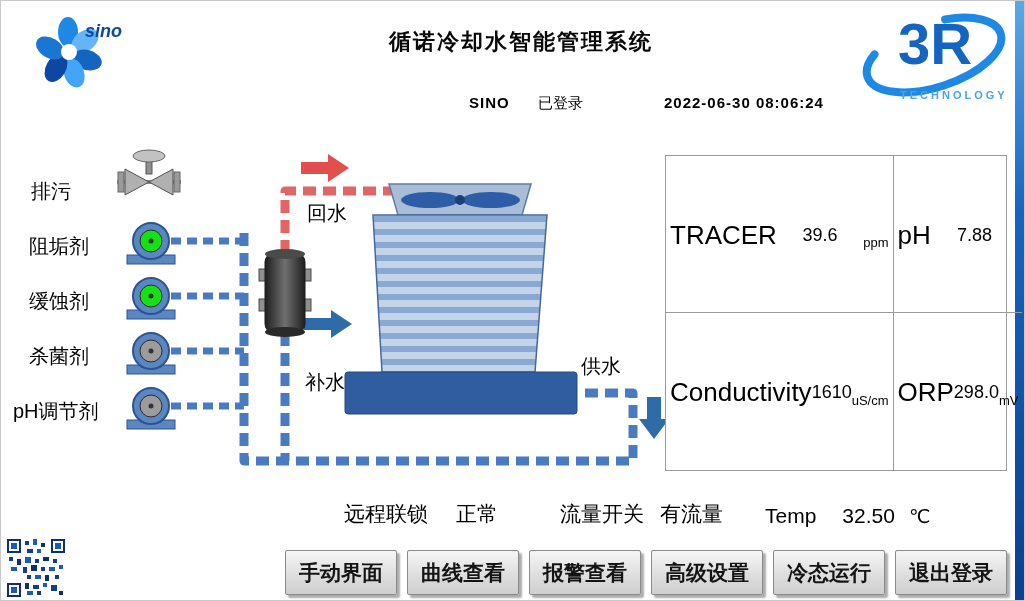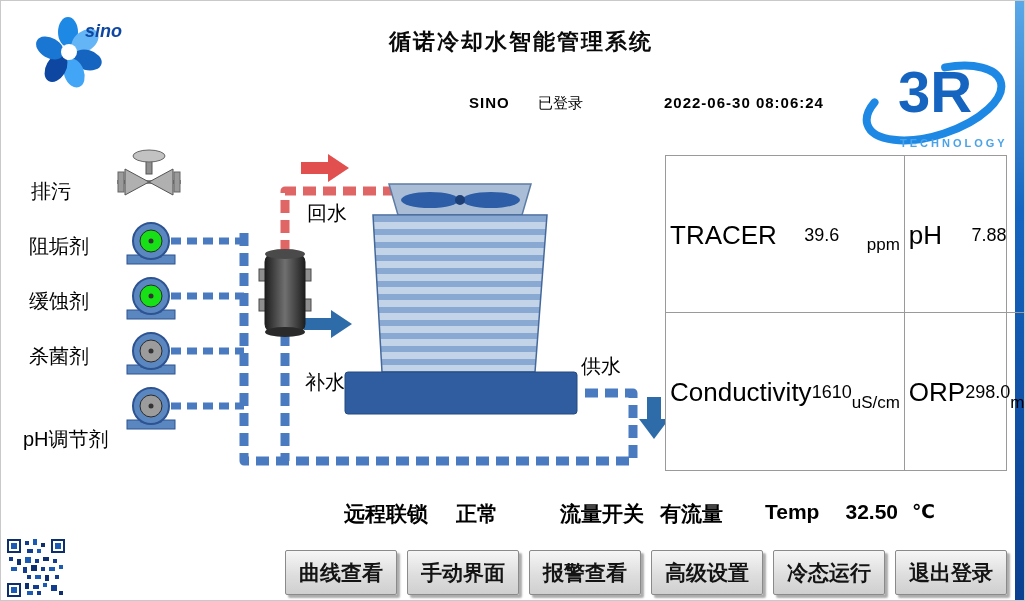--- a/index.html
+++ b/index.html
@@ -10,43 +10,43 @@
   
   .main-title{position:absolute;top:26px;left:250px;width:540px;text-align:center;
     font-size:22px;font-weight:700;color:#0a0a0a;letter-spacing:2px;}
   .login-user{position:absolute;top:93px;left:468px;font-size:15px;font-weight:700;color:#000;letter-spacing:1px;}
   .login-status{position:absolute;top:93px;left:537px;font-size:15px;color:#000;}
   .login-datetime{position:absolute;top:93px;left:663px;font-size:15px;font-weight:700;color:#000;letter-spacing:1px;}
   
   .sino-logo{position:absolute;left:22px;top:4px;width:112px;height:90px;}
   .sino-text{position:absolute;left:62px;top:16px;font-size:18px;font-weight:700;font-style:italic;color:#0d47a1;}
   
-  .r3-logo{position:absolute;right:16px;top:2px;width:152px;height:112px;margin-top:48px;}
+  .r3-logo{position:absolute;right:16px;top:2px;width:152px;height:112px;}
   .r3-text{position:absolute;left:42px;top:12px;font-size:58px;font-weight:800;color:#1565c0;line-height:1;}
   .r3-sub{position:absolute;left:44px;top:86px;font-size:11px;font-weight:700;letter-spacing:3px;color:#4aa3e8;}
   .edge-strip{position:absolute;right:0;top:0;width:9px;height:601px;
     background:linear-gradient(180deg,#5ba8e8 0%,#1565c0 35%,#0b3f8f 100%);}
   
   .diagram-svg{position:absolute;left:0;top:0;width:1025px;height:601px;}
   .dev-label,.flow-label{position:absolute;font-size:20px;font-weight:500;color:#000;white-space:nowrap;}
   
   .data-panel{position:absolute;left:664px;top:154px;width:342px;height:316px;
     display:grid;grid-template-columns:1fr 1fr;grid-template-rows:1fr 1fr;
     border:1px solid #9a9a9a;background:#fff;box-sizing:border-box;}
   .panel-cell{display:flex;flex-direction:row;align-items:center;justify-content:space-between;
     padding:18px 4px 16px 4px;box-sizing:border-box;
     border-right:1px solid #9a9a9a;border-bottom:1px solid #9a9a9a;}
   .panel-cell:nth-child(2n){border-right:none;}
   .panel-cell:nth-child(n+3){border-bottom:none;}
   .cell-name{font-size:26px;color:#000;}
   .cell-value{font-size:18px;color:#000;}
-  .cell-unit{font-size:17px;color:#000;min-height:20px;margin-top:20px;}
-  
-  .status-bar{position:absolute;top:499px;left:343px;display:flex;align-items:flex-start;
-    font-size:21px;font-weight:700;color:#000;white-space:nowrap;}
+  .cell-unit{font-size:13px;color:#000;min-height:20px;margin-top:20px;}
+  
+  .status-bar{position:absolute;top:499px;left:343px;display:flex;align-items:flex-end;
+    font-size:21px;font-weight:400;color:#000;white-space:nowrap;}
   .status-bar .s1{margin-right:28px;}
   .status-bar .s2{margin-right:62px;}
   .status-bar .s3{margin-right:16px;}
   .status-bar .s4{margin-right:42px;}
   .status-bar .s5{margin-right:26px;}
   .status-bar .s6{margin-right:14px;}
   .status-bar .s7{font-size:19px;}
   
   .btn-row{position:absolute;top:549px;left:284px;display:flex;gap:10px;}
   .hmi-btn{width:112px;height:45px;font-size:21px;font-weight:600;color:#141414;
@@ -174,21 +174,21 @@
     </svg>
     <span class="r3-text">3R</span>
     <span class="r3-sub">TECHNOLOGY</span>
   </div>
   <div class="edge-strip"></div>
 
   <div class="dev-label" style="left:30px;top:177px;">排污</div>
   <div class="dev-label" style="left:28px;top:232px;">阻垢剂</div>
   <div class="dev-label" style="left:28px;top:287px;">缓蚀剂</div>
   <div class="dev-label" style="left:28px;top:342px;">杀菌剂</div>
-  <div class="dev-label" style="left:22px;top:397px;margin-top:28px;">pH调节剂</div>
+  <div class="dev-label" style="left:12px;top:397px;">pH调节剂</div>
 
   <div class="flow-label" style="left:306px;top:199px;">回水</div>
   <div class="flow-label" style="left:304px;top:368px;">补水</div>
   <div class="flow-label" style="left:580px;top:352px;">供水</div>
 
   <div class="data-panel">
     <div class="panel-cell">
       <span class="cell-name">TRACER</span>
       <span class="cell-value">39.6</span>
       <span class="cell-unit">ppm</span>
@@ -214,22 +214,22 @@
     <span class="s1">远程联锁</span>
     <span class="s2">正常</span>
     <span class="s3">流量开关</span>
     <span class="s4">有流量</span>
     <span class="s5">Temp</span>
     <span class="s6">32.50</span>
     <span class="s7">℃</span>
   </div>
 
   <div class="btn-row">
+    <button class="hmi-btn">手动界面</button>
     <button class="hmi-btn">曲线查看</button>
-    <button class="hmi-btn">手动界面</button>
     <button class="hmi-btn">报警查看</button>
     <button class="hmi-btn">高级设置</button>
     <button class="hmi-btn">冷态运行</button>
     <button class="hmi-btn">退出登录</button>
   </div>
 
   <div class="qr-wrap">
     <svg width="58" height="58" viewBox="0 0 29 29" shape-rendering="crispEdges">
       <rect width="29" height="29" fill="#ffffff"></rect>
 

